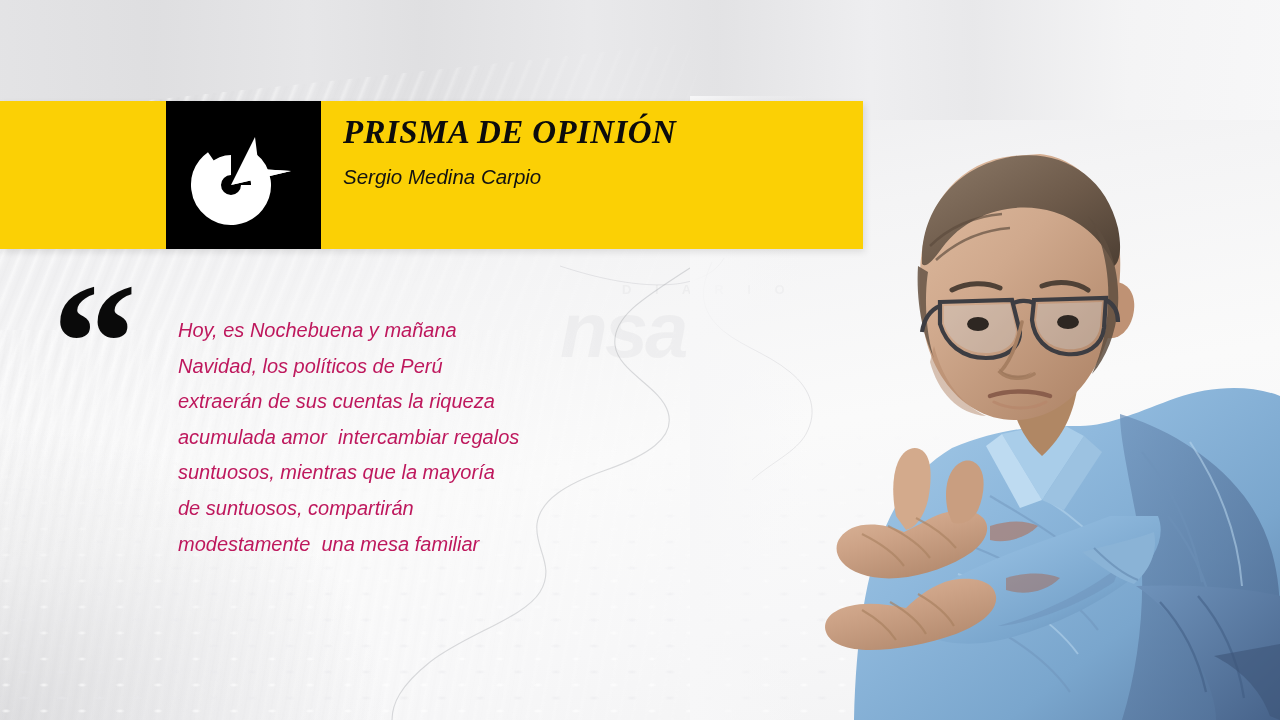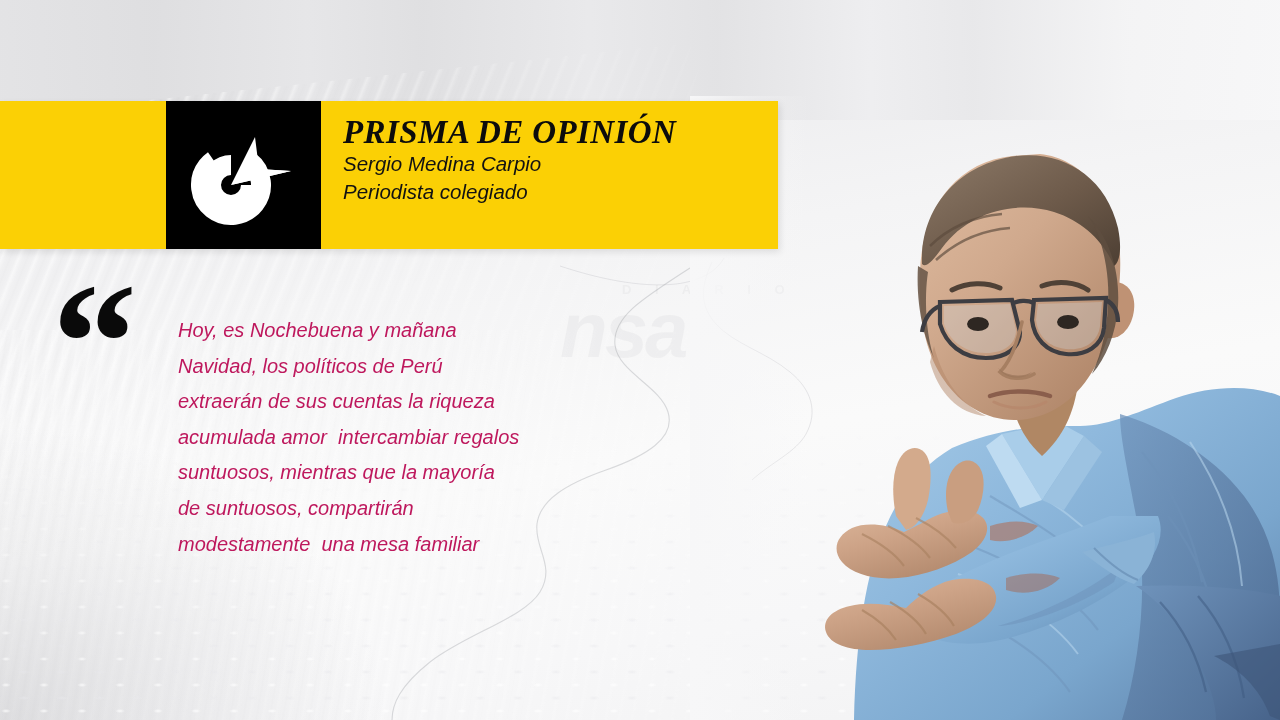--- a/index.html
+++ b/index.html
@@ -110,21 +110,21 @@
   .wm-big {
     font-family: "Liberation Sans", sans-serif;
     font-size: 78px; font-weight: 700; font-style: italic;
     color: #6d6d72; line-height: .85; letter-spacing: -3px;
   }
 
   
   .header-bar {
     position: absolute;
     left: 0; top: 101px;
-    width: 778px; height: 148px;
+    width: 863px; height: 148px;
     background: #fbd005;
     box-shadow: 2px 3px 7px rgba(0,0,0,.10);
   }
   .logo-box {
     position: absolute;
     left: 166px; top: 0;
     width: 155px; height: 148px;
     background: #000000;
   }
   .logo-mark {
@@ -140,20 +140,21 @@
   .header-title {
     font-family: "Liberation Serif", serif;
     font-weight: 700; font-style: italic;
     font-size: 33px;
     letter-spacing: .4px;
     color: #0c0c0c;
     line-height: 1.05;
     white-space: nowrap;
   }
   .header-sub {
+    margin-top: 13px;
     font-family: "Liberation Sans", sans-serif;
     font-style: italic;
     font-size: 20.5px;
     color: #121212;
     line-height: 1.38;
     white-space: nowrap;
   }
 
   
   .quote-mark {
@@ -423,21 +424,20 @@
 
         <path d="M 46 60 L 70 12 L 74 44 L 106 46 Z" fill="#ffffff"></path>
         <path d="M 46 60 L 74 44 L 106 46 Z" fill="#ffffff"></path>
       </svg>
     </div>
 
     <div class="header-text">
       <div class="header-title">PRISMA DE OPINIÓN</div>
       <div class="header-sub">
         <div>Sergio Medina Carpio</div>
-        <div>Periodista colegiado</div>
       </div>
     </div>
   </div>
 
   <div class="quote-mark">“</div>
 
   <div class="quote-body">
     <div class="quote-line">Hoy, es Nochebuena y mañana</div>
     <div class="quote-line">Navidad, los políticos de Perú</div>
     <div class="quote-line">extraerán de sus cuentas la riqueza</div>

